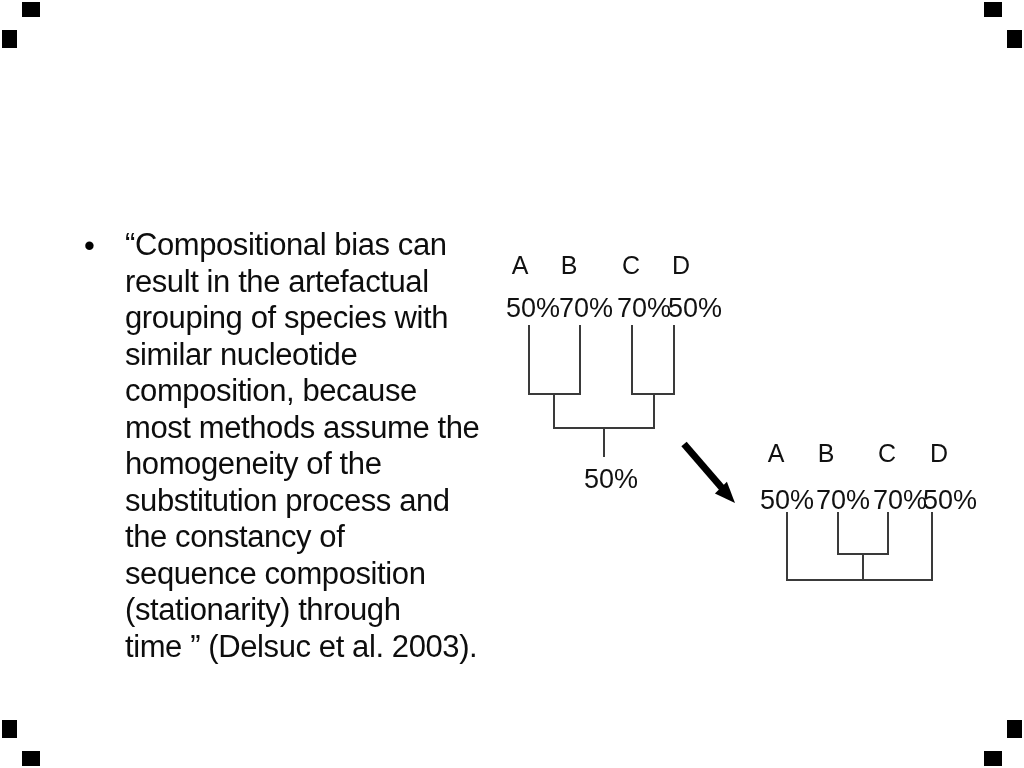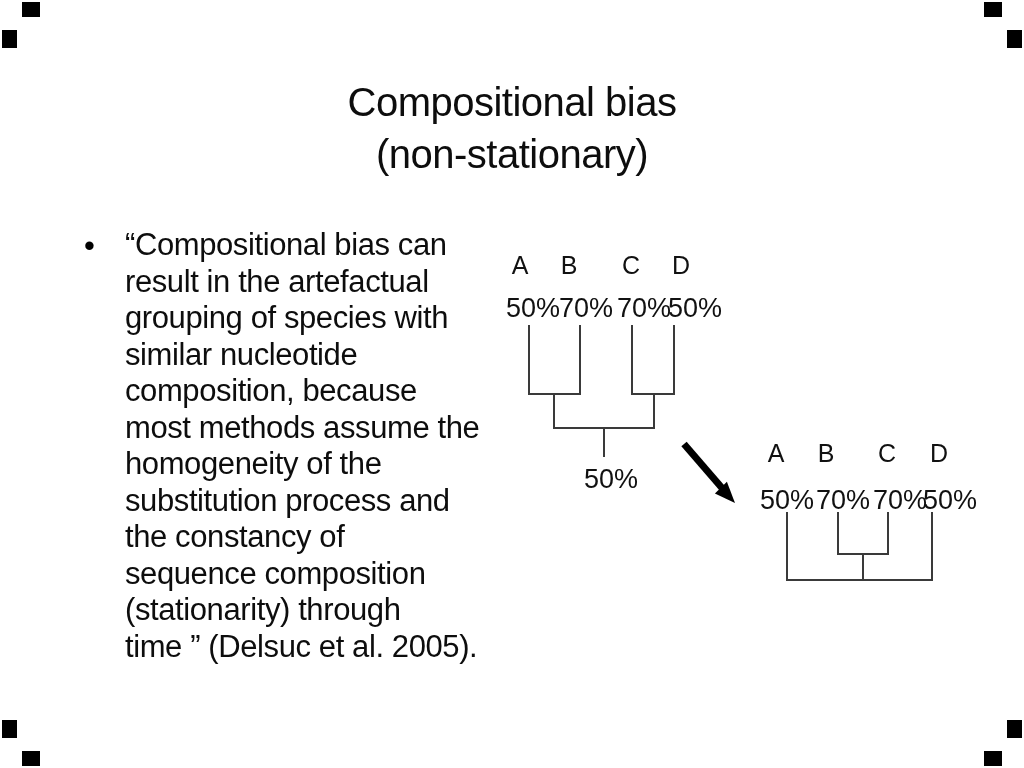--- a/index.html
+++ b/index.html
@@ -60,38 +60,34 @@
 
   <div class="mark h" style="left:22px;top:2px;"></div>
   <div class="mark v" style="left:2px;top:30px;"></div>
   <div class="mark h" style="left:984px;top:2px;"></div>
   <div class="mark v" style="left:1007px;top:30px;"></div>
   <div class="mark v" style="left:2px;top:720px;"></div>
   <div class="mark h" style="left:22px;top:751px;"></div>
   <div class="mark v" style="left:1007px;top:720px;"></div>
   <div class="mark h" style="left:984px;top:751px;"></div>
 
-  <div class="title">
-    <div>Compositional bias</div>
-    <div>(non-stationary)</div>
-  </div>
 
   <span class="bullet-marker">•</span>
   <div class="quote">“Compositional bias can
 result in the artefactual
 grouping of species with
 similar nucleotide
 composition, because
 most methods assume the
 homogeneity of the
 substitution process and
 the constancy of
 sequence composition
 (stationarity) through
-time ” (Delsuc et al. 2005).</div>
+time ” (Delsuc et al. 2003).</div>
 
   <div class="tree" style="left:490px;top:250px;width:240px;height:250px;">
     <span class="taxon" style="left:0px;top:3px;">A</span>
     <span class="taxon" style="left:49px;top:3px;">B</span>
     <span class="taxon" style="left:111px;top:3px;">C</span>
     <span class="taxon" style="left:161px;top:3px;">D</span>
 
     <span class="pct" style="left:3px;top:45px;">50%</span>
     <span class="pct" style="left:56px;top:45px;">70%</span>
     <span class="pct" style="left:114px;top:45px;">70%</span>

